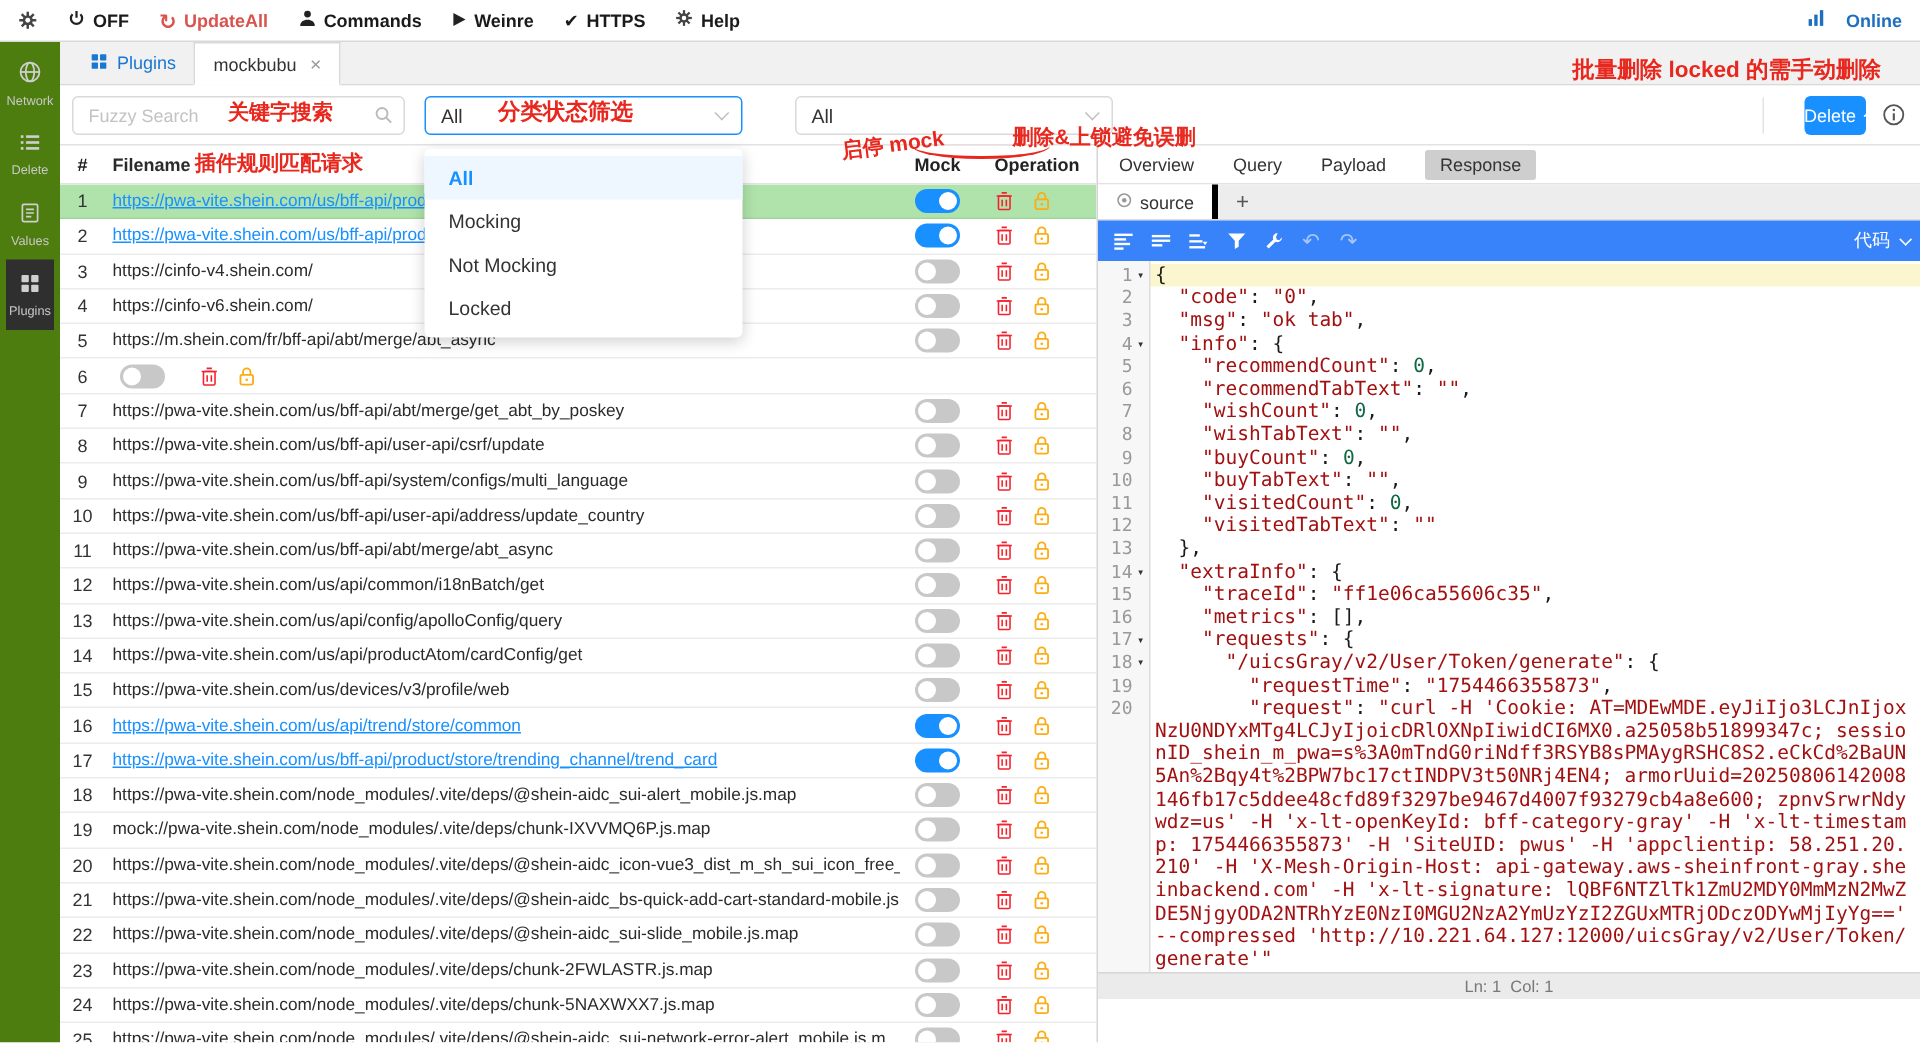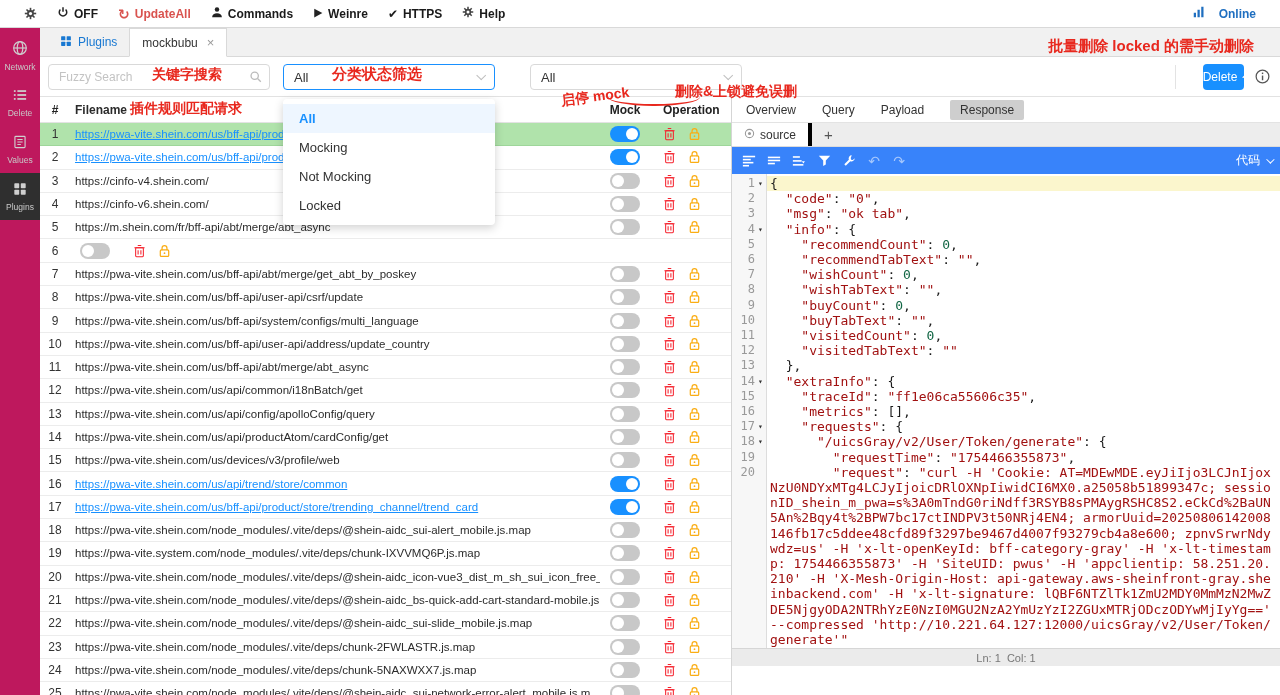--- a/index.html
+++ b/index.html
@@ -1,31 +1,31 @@
 <!DOCTYPE html>
 <html style="--accent: #1890ff; --editor_menu: #3883fa; --danger: #f5222d; --lock: #faad14; --annotation: #e8281e; --selected_row: #b0e3ab; --update_all: #d9534f; --online: #1f6fc0; --code_string: #a11111; --code_number: #116644;"><head>
 <meta charset="utf-8">
 <style>
 * {box-sizing:border-box; margin:0; padding:0;}
 html,body {width:1280px; height:695px; overflow:hidden; background:#fff; position:relative;
   font-family:"Liberation Sans","DejaVu Sans",sans-serif; font-size:12px; color:#333;}
 
 
-.topbar {height:28px; display:flex; align-items:center; padding:0 24px; border-bottom:1px solid #d9d9d9; background:#fff;}
+.topbar {height:28px; display:flex; align-items:center; padding:0 12px; border-bottom:1px solid #d9d9d9; background:#fff;}
 .tb-left {display:flex; align-items:center; gap:20px;}
 .tb-item {display:flex; align-items:center; gap:5px; font-weight:bold; font-size:12px; color:#1a1a1a; cursor:default;}
 .tb-item.orange {color:var(--update_all,#d9534f);}
 .tb-item.blue {color:var(--online,#1f6fc0);gap:14px;}
 .tb-right {margin-left:auto;}
 .u-ico {font-size:14px; line-height:1;}
 .chk {font-size:12px;}
 
 
 .below {display:flex; height:667px;}
-.sidebar {width:40px; flex:0 0 40px; background:#be185d; display:flex; flex-direction:column; padding-top:4px;}
+.sidebar {width:40px; flex:0 0 40px; background:#4d7c0f; display:flex; flex-direction:column; padding-top:4px;align-items:center;}
 .side-item {height:47px; display:flex; flex-direction:column; align-items:center; justify-content:center; gap:3px;}
 .side-item.active {background:#2f2f2f;}
 .side-label {font-size:8.5px; color:#c9c9c9;}
 .content {flex:1; display:flex; flex-direction:column; min-width:0;}
 
 
 .tabbar {height:29px; flex:0 0 29px; background:#f1f1f1; border-bottom:1px solid #d9d9d9; display:flex; align-items:stretch; padding-left:8px;}
 .tab {display:flex; align-items:center; gap:6px; padding:0 12px; font-size:12px;}
 .tab.plugins {color:#1878d2;}
 .tab.active {background:#fff; border:1px solid #d9d9d9; border-bottom:1px solid #fff; margin-bottom:-1px; color:#333;}
@@ -702,21 +702,21 @@
                   <svg width="13" height="14" viewBox="0 0 14 16">
                     <path d="M4.2 7V4.6a2.8 2.8 0 0 1 5.6 0V7" fill="none" stroke="var(--lock,#faad14)" stroke-width="1.4"></path>
                     <rect x="2.2" y="6.8" width="9.6" height="7.4" rx="1.2" fill="none" stroke="var(--lock,#faad14)" stroke-width="1.4"></rect>
                     <circle cx="7" cy="10.5" r="1" fill="var(--lock,#faad14)"></circle>
                   </svg>
                 </span>
               </div>
             </div>
             <div class="trow">
               <div class="c-idx">19</div>
-              <div class="c-file">https://pwa-vite.system.com/node_modules/.vite/deps/chunk-IXVVMQ6P.js.map</div>
+              <div class="c-file">mock://pwa-vite.shein.com/node_modules/.vite/deps/chunk-IXVVMQ6P.js.map</div>
               <div class="c-mock">
                 <span class="switch">
                   <span class="knob"></span>
                 </span>
               </div>
               <div class="c-op">
                 <span class="op-ico">
                   <svg width="13" height="14" viewBox="0 0 14 16" fill="none" stroke="var(--danger,#f5222d)" stroke-width="1.2">
                     <rect x="2.6" y="4.2" width="8.8" height="10.3" rx="1"></rect>
                     <path d="M1.2 4.2h11.6M5 1.8h4M5.4 7v5M8.6 7v5"></path>

